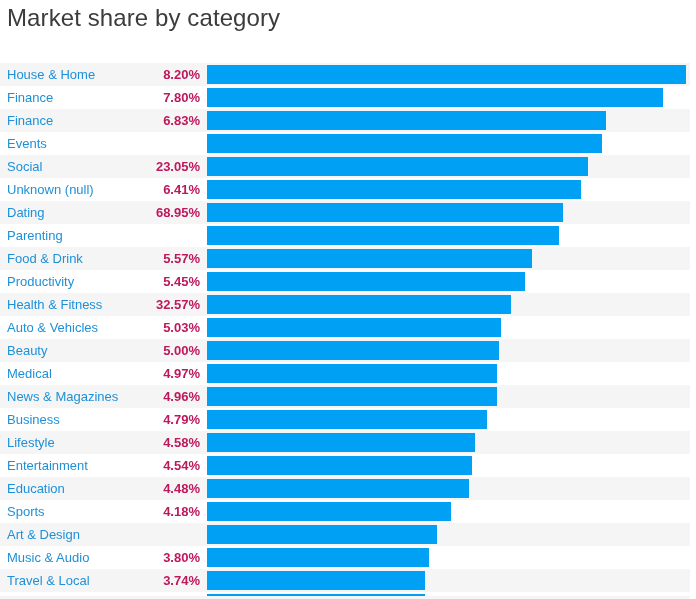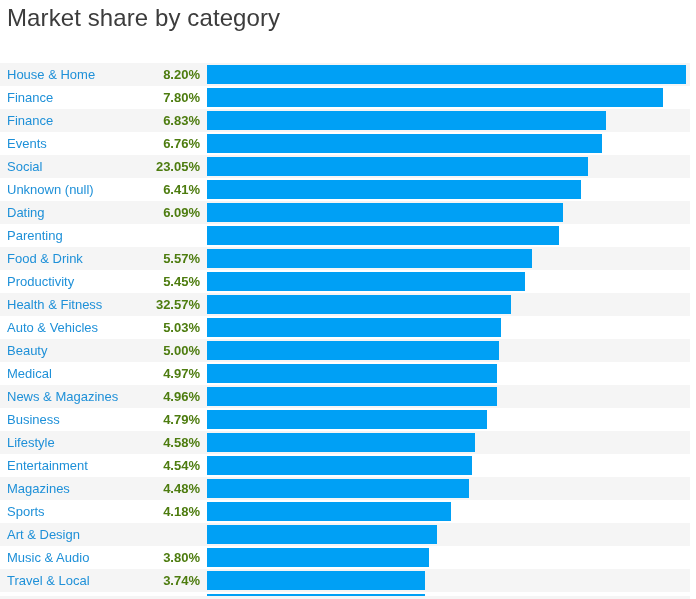--- a/index.html
+++ b/index.html
@@ -67,21 +67,21 @@
   .row-value {
     position: absolute;
     left: 108px;
     width: 92px;
     top: 0;
     height: 23px;
     line-height: 23px;
     text-align: right;
     font-size: 13px;
     font-weight: 700;
-    color: #4d7c0f;
+    color: #be185d;
     white-space: nowrap;
   }
   .bar-track {
     position: absolute;
     left: 207px;
     top: 0;
     height: 23px;
     width: 483px;
   }
   .bar {
@@ -128,21 +128,20 @@
         <div class="row-stripe"></div>
         <div class="row-label">Finance</div>
         <div class="row-value">6.83%</div>
         <div class="bar-track">
           <div class="bar" style="width: 398.972px; background: rgb(0, 160, 245);"></div>
         </div>
       </div>
       <div class="row even">
         <div class="row-stripe"></div>
         <div class="row-label">Events</div>
-        <div class="row-value">6.76%</div>
         <div class="bar-track">
           <div class="bar" style="width: 394.883px; background: rgb(0, 160, 245);"></div>
         </div>
       </div>
       <div class="row odd">
         <div class="row-stripe"></div>
         <div class="row-label">Social</div>
         <div class="row-value">23.05%</div>
         <div class="bar-track">
           <div class="bar" style="width: 380.863px; background: rgb(0, 160, 245);"></div>
@@ -152,21 +151,21 @@
         <div class="row-stripe"></div>
         <div class="row-label">Unknown (null)</div>
         <div class="row-value">6.41%</div>
         <div class="bar-track">
           <div class="bar" style="width: 374.438px; background: rgb(0, 160, 245);"></div>
         </div>
       </div>
       <div class="row odd">
         <div class="row-stripe"></div>
         <div class="row-label">Dating</div>
-        <div class="row-value">6.09%</div>
+        <div class="row-value">68.95%</div>
         <div class="bar-track">
           <div class="bar" style="width: 355.745px; background: rgb(0, 160, 245);"></div>
         </div>
       </div>
       <div class="row even">
         <div class="row-stripe"></div>
         <div class="row-label">Parenting</div>
         <div class="bar-track">
           <div class="bar" style="width: 352.24px; background: rgb(0, 160, 245);"></div>
         </div>
@@ -246,21 +245,21 @@
       <div class="row even">
         <div class="row-stripe"></div>
         <div class="row-label">Entertainment</div>
         <div class="row-value">4.54%</div>
         <div class="bar-track">
           <div class="bar" style="width: 265.202px; background: rgb(0, 160, 245);"></div>
         </div>
       </div>
       <div class="row odd">
         <div class="row-stripe"></div>
-        <div class="row-label">Magazines</div>
+        <div class="row-label">Education</div>
         <div class="row-value">4.48%</div>
         <div class="bar-track">
           <div class="bar" style="width: 261.698px; background: rgb(0, 160, 245);"></div>
         </div>
       </div>
       <div class="row even">
         <div class="row-stripe"></div>
         <div class="row-label">Sports</div>
         <div class="row-value">4.18%</div>
         <div class="bar-track">

